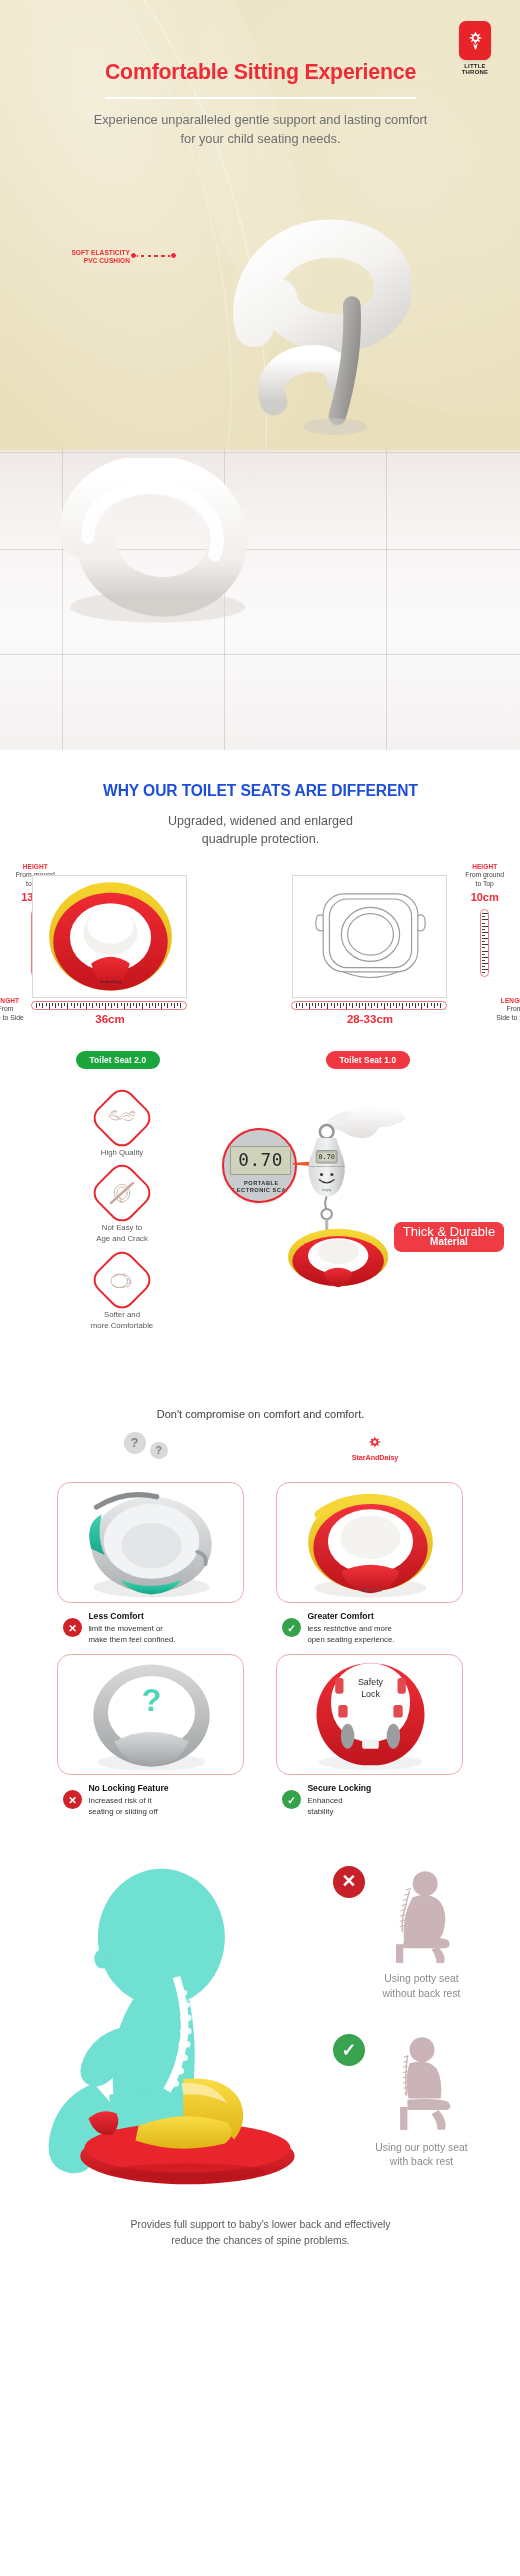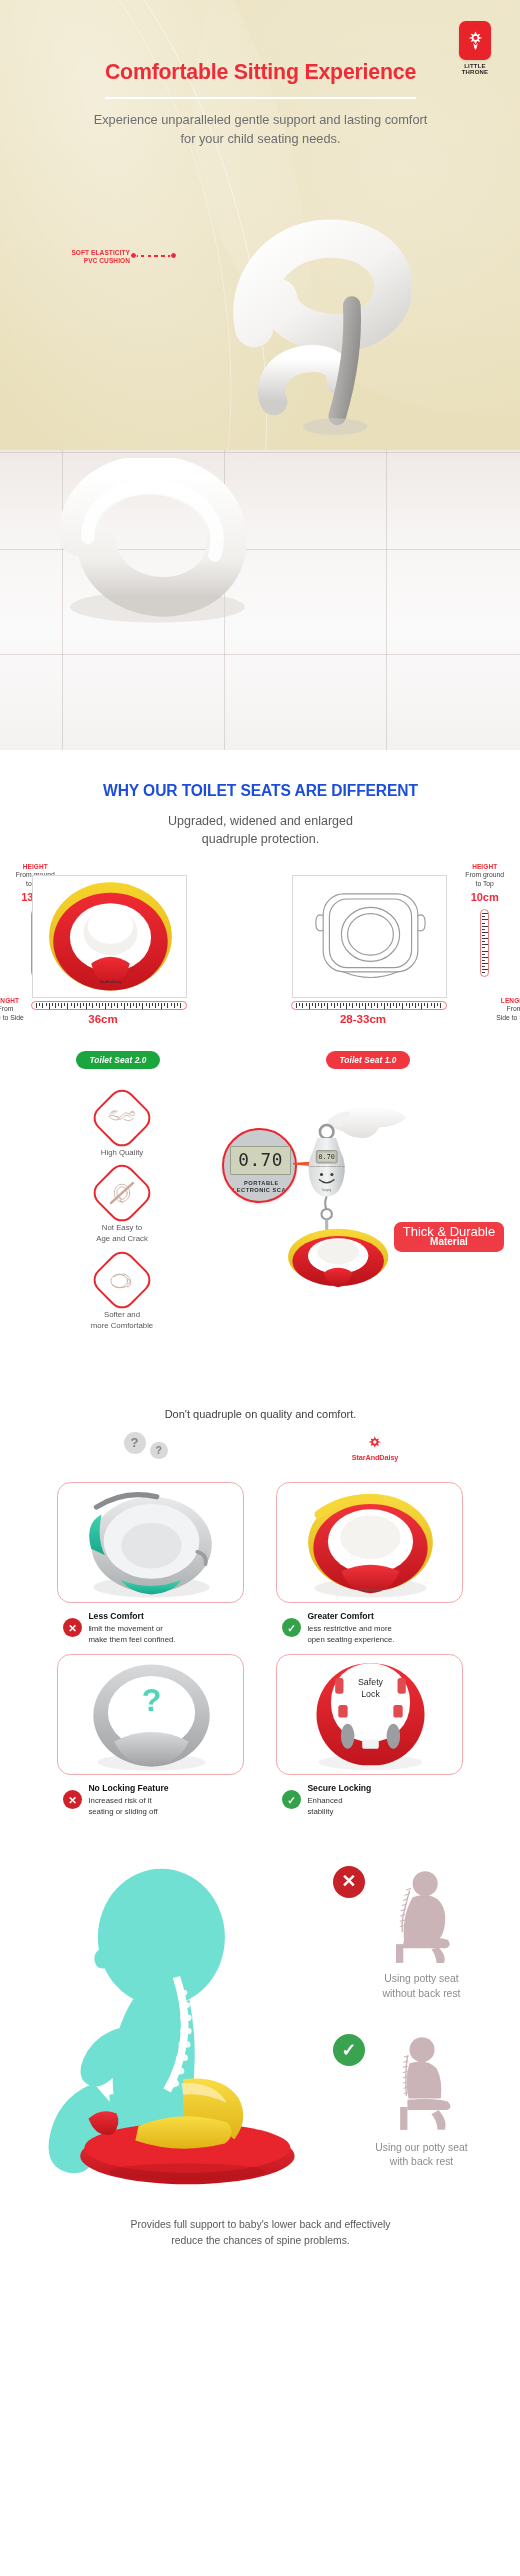--- a/index.html
+++ b/index.html
@@ -116,35 +116,35 @@
   .vruler.l{ left:31px; } .vruler.r{ right:31px; }
   .vruler i{ position:absolute; left:0.5px; height:0.7px; background:#3b3b3b; }
 
   .hruler{
     position:absolute; left:31px; top:140px; width:156px; height:9.4px;
     border:0.8px solid #ee7a80; border-radius:5.2px; background:#fff; overflow:hidden;
   }
   .hruler i{ position:absolute; top:0.5px; width:0.7px; background:#3b3b3b; }
   .len-block{ position:absolute; top:136px; width:57px; text-align:center; }
   .len-l{ left:-23px; } .len-r{ right:-23px; }
-  .hval{ position:absolute; top:152px; width:156px; left:25px; text-align:center;
+  .hval{ position:absolute; top:152px; width:156px; left:32px; text-align:center;
          color:#ee2b37; font-size:11.5px; font-weight:700; }
 
   .prodimg-box{
     position:absolute; left:32px; top:13.5px; width:155px; height:123px;
     border:0.5px solid #d9d9d9; background:#fff;
   }
 
   .badge{
     display:inline-block; padding:4.2px 13.5px; border-radius:9.4px; color:#fff;
     font-size:8.3px; font-weight:700; letter-spacing:0.1px;
   }
   .badge.green{ background:#1aa63d; }
   .badge.red{ background:#f0363f; }
-  .badge-row{ position:relative; width:521px; height:29px; margin-top:3.1px;font-style:italic; }
+  .badge-row{ position:relative; width:521px; height:29px; margin-top:3.1px; }
   .badge-row .bl{ position:absolute; left:76px; top:0; }
   .badge-row .br{ position:absolute; left:326px; top:0; }
 
   
   .sec-qual{ position:relative; width:466px; height:302px; background:#fff; }
   .qcol{ position:absolute; left:62px; top:10.4px; width:120px; }
   .qitem{ text-align:center; margin-bottom:11.5px; }
   .qicon{
     width:48px;height:48px;margin:0 auto;border:2.6px solid #e8272f;border-radius:13.5px;
     transform:rotate(45deg); display:flex;align-items:center;justify-content:center;
@@ -675,21 +675,21 @@
       </svg>
 
       <div class="durable-badge">
         <div class="l1">Thick &amp; Durable</div>
         <div class="l2">Material</div>
       </div>
     </div>
   </section>
 
   <section class="sec-diff">
-    <p class="h-big2">Don't quadruple on quality and comfort.</p>
+    <p class="h-big2">Don't compromise on comfort and comfort.</p>
 
     <div class="qmark-row">
       <div class="qmarks">
         <span class="qbubble">?</span>
         <span class="qbubble s2">?</span>
       </div>
       <div class="brandmark">
         <svg class="bi" width="15.6" height="15.6" viewBox="0 0 30 30">
           <path d="M15 3 L17.5 8 L23 6.5 L21 11.5 L27 13.5 L21 15.5 L23 20.5 L17.5 19 L15 24 L12.5 19 L7 20.5 L9 15.5 L3 13.5 L9 11.5 L7 6.5 L12.5 8 Z" fill="#ee2b37"></path>
           <circle cx="15" cy="13.5" r="3.4" fill="#ffffff"></circle>

